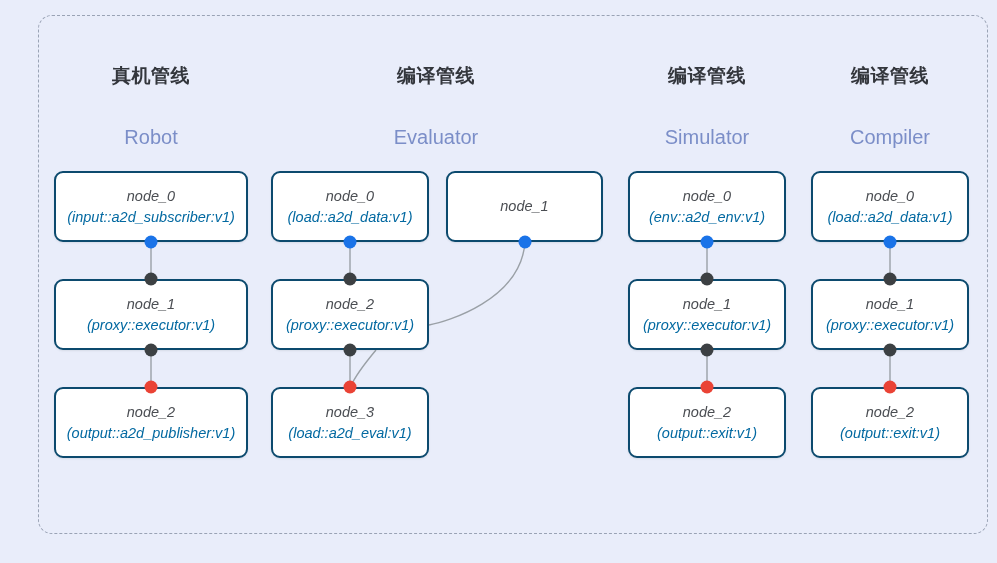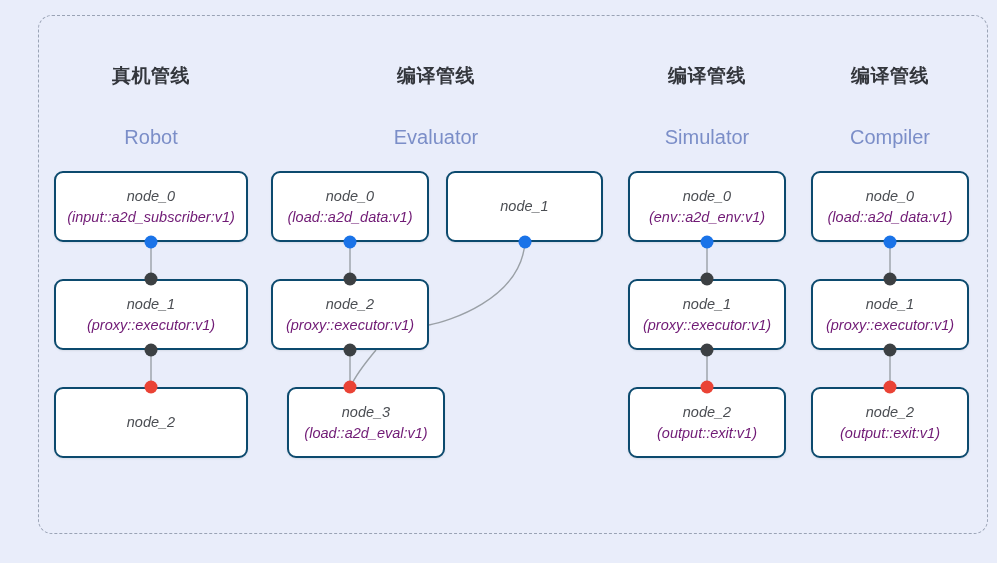--- a/index.html
+++ b/index.html
@@ -75,21 +75,21 @@
     font-style: italic;
   }
   .node-name {
     font-size: 14.5px;
     color: #4a4d52;
     line-height: 21px;
     white-space: nowrap;
   }
   .node-type {
     font-size: 14.5px;
-    color: #701a75;
+    color: #0369a1;
     line-height: 21px;
     white-space: nowrap;
   }
 
   svg.edges {
     position: absolute;
     left: 0; top: 0;
     width: 997px;
     height: 563px;
     z-index: 2;
@@ -139,33 +139,34 @@
       <div class="node" style="left: 38px; top: 171px; width: 194px; height: 71px;">
         <div class="node-name">node_0</div>
         <div class="node-type">(input::a2d_subscriber:v1)</div>
       </div>
       <div class="node" style="left: 38px; top: 279px; width: 194px; height: 71px;">
         <div class="node-name">node_1</div>
         <div class="node-type">(proxy::executor:v1)</div>
       </div>
       <div class="node" style="left: 38px; top: 387px; width: 194px; height: 71px;">
         <div class="node-name">node_2</div>
+        <div class="node-type">(output::a2d_publisher:v1)</div>
       </div>
       <div class="node" style="left: 255px; top: 171px; width: 158px; height: 71px;">
         <div class="node-name">node_0</div>
         <div class="node-type">(load::a2d_data:v1)</div>
       </div>
       <div class="node" style="left: 430px; top: 171px; width: 157px; height: 71px;">
         <div class="node-name">node_1</div>
       </div>
       <div class="node" style="left: 255px; top: 279px; width: 158px; height: 71px;">
         <div class="node-name">node_2</div>
         <div class="node-type">(proxy::executor:v1)</div>
       </div>
-      <div class="node" style="left: 255px; top: 387px; width: 158px; height: 71px; margin-left: 16px;">
+      <div class="node" style="left: 255px; top: 387px; width: 158px; height: 71px;">
         <div class="node-name">node_3</div>
         <div class="node-type">(load::a2d_eval:v1)</div>
       </div>
       <div class="node" style="left: 612px; top: 171px; width: 158px; height: 71px;">
         <div class="node-name">node_0</div>
         <div class="node-type">(env::a2d_env:v1)</div>
       </div>
       <div class="node" style="left: 612px; top: 279px; width: 158px; height: 71px;">
         <div class="node-name">node_1</div>
         <div class="node-type">(proxy::executor:v1)</div>

